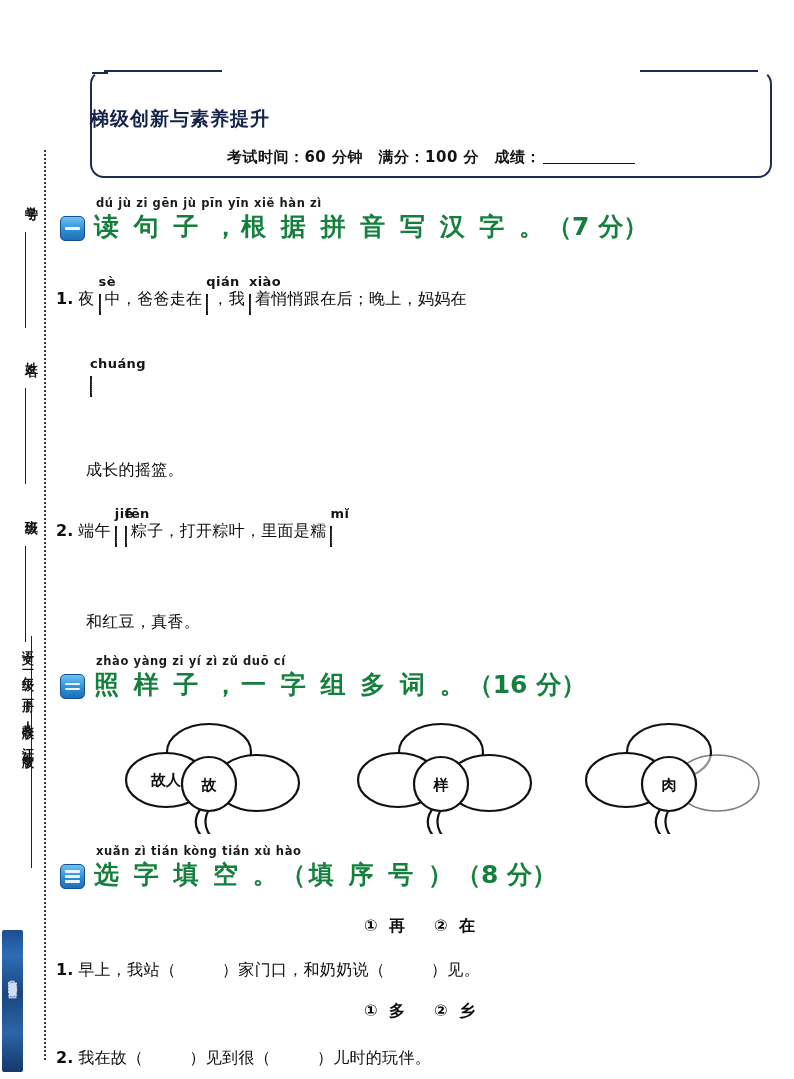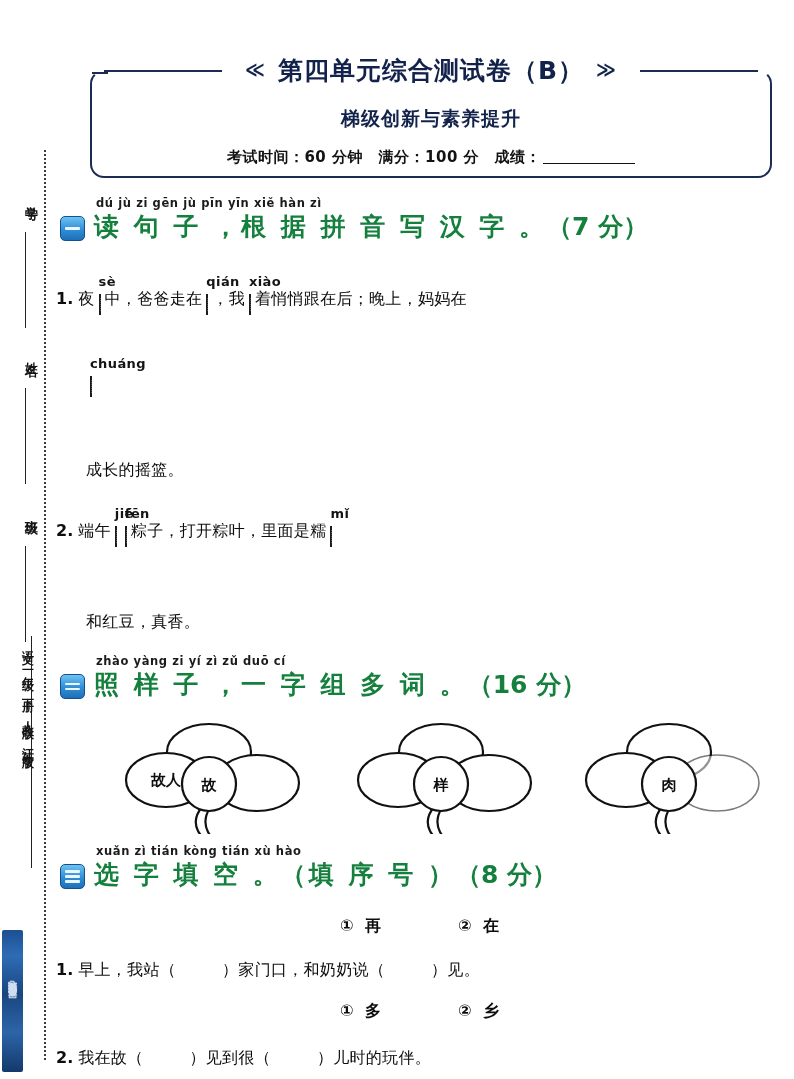--- a/index.html
+++ b/index.html
@@ -143,21 +143,21 @@
     display: inline-block;
     font-size: 19px;
     color: #12224a;
     vertical-align: 3px;
     margin: 0 12px;
   }
   #subtitle {
     position: absolute;
     left: 0; top: 58px;
     width: 682px;
-    text-align: center;
+    text-align: left;
     font-size: 19px;
     font-weight: 700;
     letter-spacing: 1px;
     color: #12224a;
   }
   #examline {
     position: absolute;
     left: 0; top: 100px;
     width: 682px;
     text-align: center;
@@ -301,21 +301,21 @@
   .optline {
     position: absolute;
     left: 0;
     width: 730px;
     text-align: center;
     font-size: 16px;
     font-weight: 600;
     color: #0d0d0d;
     white-space: nowrap;
   }
-  .optline .opt { margin: 0 37px; letter-spacing: 3px; }
+  .optline .opt { margin: 0 13px; letter-spacing: 3px; }
   .blank-paren {
     display: inline-block;
     min-width: 46px;
     text-align: center;
   }
 </style>
 </head>
 <body>
 
 <div id="sidebar">
@@ -337,23 +337,20 @@
     <span class="banner-text">同步专项综合测试卷</span>
   </div>
 </div>
 
 <div id="page">
 
   <div id="title-block">
     <div id="title-frame">
       <div id="frame-corner-l"></div>
       <div id="frame-corner-r"></div>
-    </div>
-    <div id="main-title">
-      <span class="title-chev">≪</span><span>第四单元综合测试卷（B）</span><span class="title-chev">≫</span>
     </div>
     <div id="subtitle">梯级创新与素养提升</div>
     <div id="examline">
       <span>考试时间：60 分钟　满分：100 分　成绩：</span><span class="score-blank"></span>
     </div>
   </div>
 
   <div class="section" id="sec1" style="top:196px;">
     <div class="sec-marker">
         <i></i>

